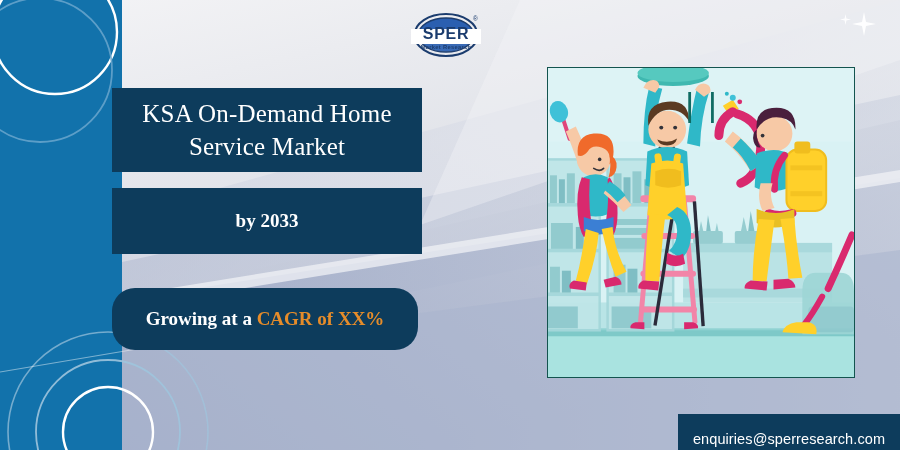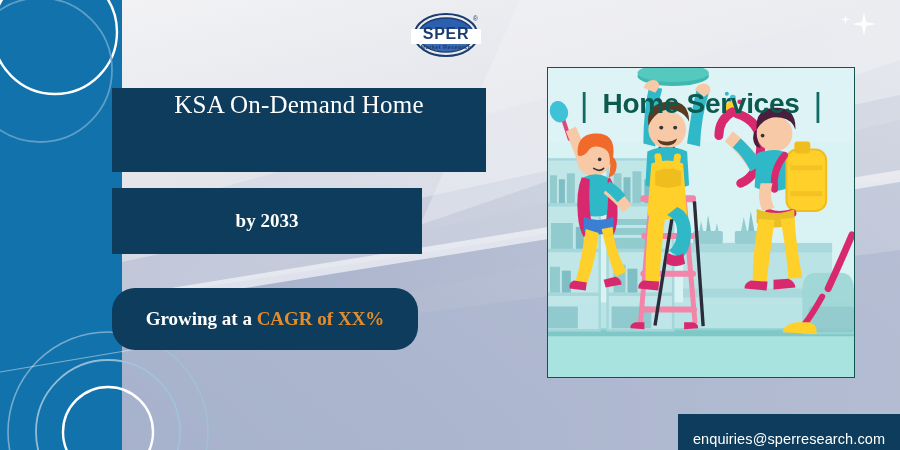--- a/index.html
+++ b/index.html
@@ -31,23 +31,22 @@
   
   .band{
     position:absolute;
     background:#0d3c5c;
     display:flex;flex-direction:column;align-items:center;justify-content:center;
     color:#ffffff;
     font-family:"Liberation Serif","DejaVu Serif",serif;
     box-sizing:border-box;
   }
   .band-title{
-    left:112px;top:88px;width:374px;height:84px;
+    left:112px;top:88px;width:310px;height:84px;
     padding:0 16px;
-    justify-content:space-between;
   }
   .band-title .ln{
     font-size:25px;line-height:1.34;font-weight:400;letter-spacing:.2px;
     white-space:nowrap;
   }
   .band-reach{
     left:112px;top:188px;width:310px;height:66px;
     padding:0 12px;
   }
   .band-reach .ln{
@@ -172,20 +171,21 @@
     <ellipse cx="96" cy="48" rx="55" ry="34" fill="none" stroke="#1b3c6e" stroke-width="3"></ellipse>
     <path d="M41 48 a55 34 0 0 0 110 0" fill="#ffffff" opacity="0.07"></path>
     <rect x="26" y="36" width="140" height="30" fill="#ffffff"></rect>
     <text x="96" y="56" text-anchor="middle" fill="#1b3c6e" font-family="Liberation Sans, sans-serif" font-size="32" font-weight="700" letter-spacing="1.5">SPER</text>
     <text x="96" y="76" text-anchor="middle" fill="#1b3c6e" font-family="Liberation Sans, sans-serif" font-size="11.5" font-weight="700" letter-spacing="0.6">Market Research</text>
     <text x="155" y="20" text-anchor="middle" fill="#1b3c6e" font-family="Liberation Sans, sans-serif" font-size="13">®</text>
   </svg>
 
   <div class="band band-title" style="z-index:6;">
     <div class="ln">KSA On-Demand Home</div>
+    <div class="ln">Service Market</div>
   </div>
 
   <div class="band band-reach" style="z-index:6;">
     <div class="ln">by 2033</div>
   </div>
 
   <div class="band band-cagr" style="z-index:6;border-radius:23px;">
     <div class="ln"><span>Growing at a </span><span class="accent">CAGR of XX%</span></div>
   </div>
 
@@ -377,21 +377,20 @@
 
       <g>
         <path d="M306 168 q-12 28 -24 54" stroke="#d9296e" stroke-width="7" fill="none" stroke-linecap="round"></path>
         <path d="M276 230 q-10 18 -18 28" stroke="#d9296e" stroke-width="6" fill="none" stroke-linecap="round"></path>
         <path d="M250 256 q-12 2 -14 10 l34 2 q2 -10 -8 -12 z" fill="#ffd02a"></path>
       </g>
     </svg>
 
     <div class="panel-head">
       <span class="bar">|</span>
-      <span class="panel-title">Home Services</span>
       <span class="bar">|</span>
     </div>
   </div>
 
   <div class="email-bar" style="z-index:6;">
     <span>enquiries@sperresearch.com</span>
   </div>
 
 </div>
 

